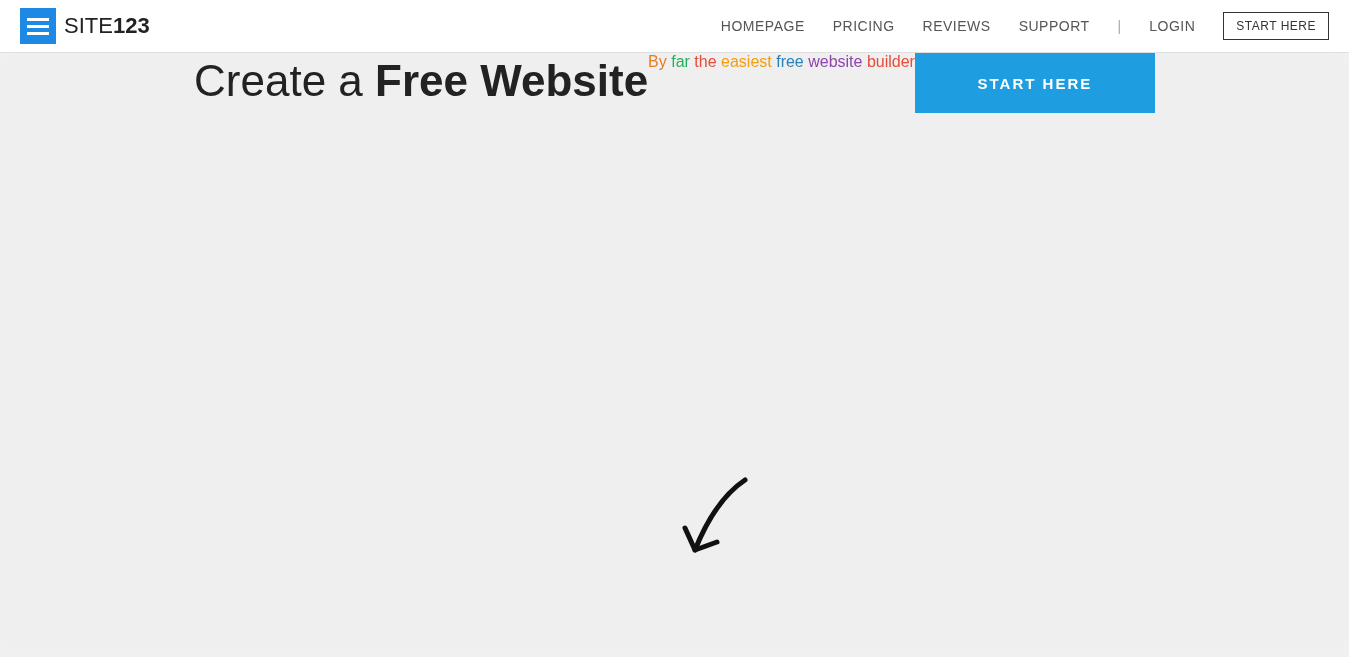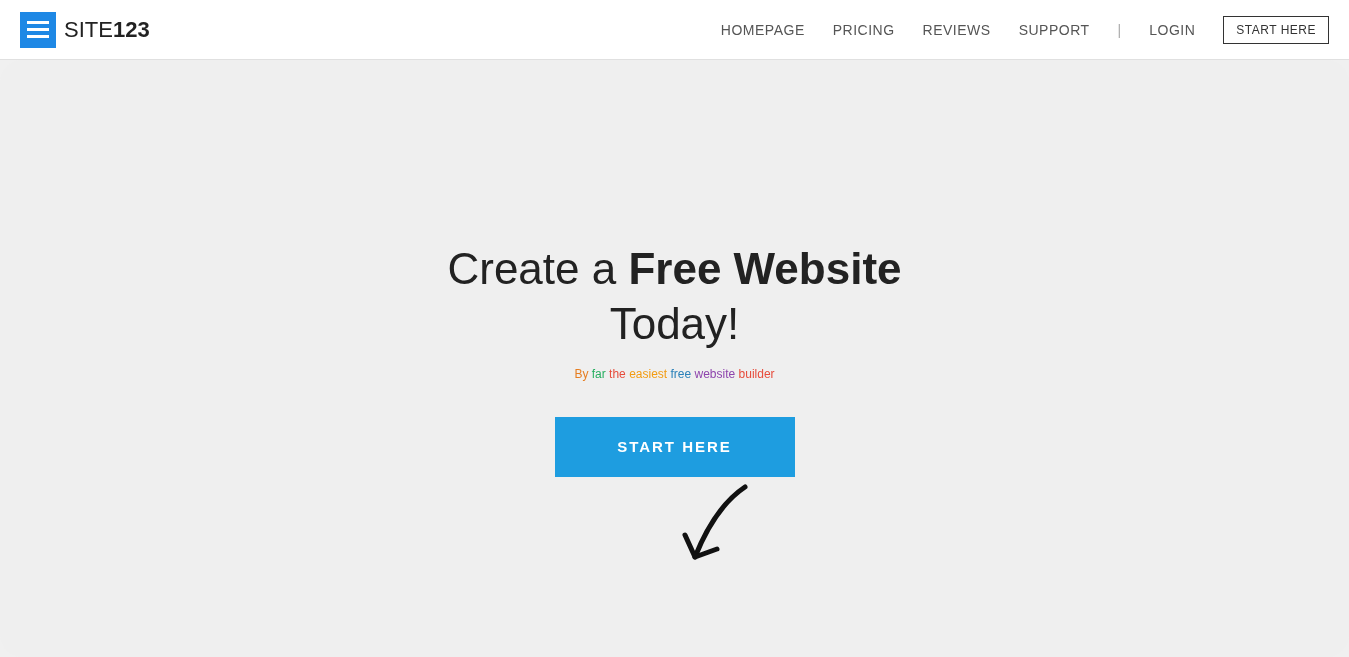--- a/index.html
+++ b/index.html
@@ -15,21 +15,21 @@
       font-family: 'Helvetica Neue', Helvetica, Arial, sans-serif;
       overflow: hidden;
     }
 
     
     .navbar {
       display: flex;
       align-items: center;
       justify-content: space-between;
       padding: 0 20px;
-      height: 60px;
+      height: 53px;
       background-color: #ffffff;
       border-bottom: 1px solid #e0e0e0;
       gap: 12px;
     }
 
     .logo-area {
       display: flex;
       align-items: center;
       gap: 8px;
       cursor: pointer;
@@ -98,22 +98,21 @@
       text-transform: uppercase;
       cursor: pointer;
       border: 1.5px solid #333333;
       padding: 6px 12px;
       text-decoration: none;
     }
 
     
     .main-content {
       display: flex;
-      flex-direction: column;
-      align-items: center;
+      flex-direction: row;
       justify-content: center;
       height: calc(657px - 60px);
       background-color: #efefef;
       position: relative;
       border-radius: 22px;
     }
 
     .headline {
       font-size: 44px;
       font-weight: 300;
@@ -121,21 +120,21 @@
       text-align: center;
       line-height: 1.25;
       margin-bottom: 16px;
     }
 
     .headline strong {
       font-weight: 800;
     }
 
     .subheadline {
-      font-size: 12px;
+      font-size: 16px;
       text-align: center;
       margin-bottom: 36px;
       font-weight: 400;
     }
 
     
     .sub-by { color: #e67e22; }
     .sub-far { color: #27ae60; }
     .sub-the { color: #e74c3c; }
     .sub-easiest { color: #f39c12; }
@@ -198,21 +197,20 @@
     <a class="nav-link">SUPPORT</a>
     <span class="nav-separator">|</span>
     <a class="nav-link">LOGIN</a>
     <a class="nav-start-btn">START HERE</a>
   </div>
 </nav>
 
 <main class="main-content">
   <h1 class="headline">
     <span>Create a </span><strong>Free Website</strong><br>
-    <span>Today!</span>
   </h1>
 
   <p class="subheadline">
     <span class="sub-by">By </span><span class="sub-far">far </span><span class="sub-the">the </span><span class="sub-easiest">easiest </span><span class="sub-free">free </span><span class="sub-website">website </span><span class="sub-builder">builder</span>
   </p>
 
   <button class="cta-button">START HERE</button>
 
   <div class="arrow-annotation">
     <svg viewBox="0 0 120 100" xmlns="http://www.w3.org/2000/svg">

